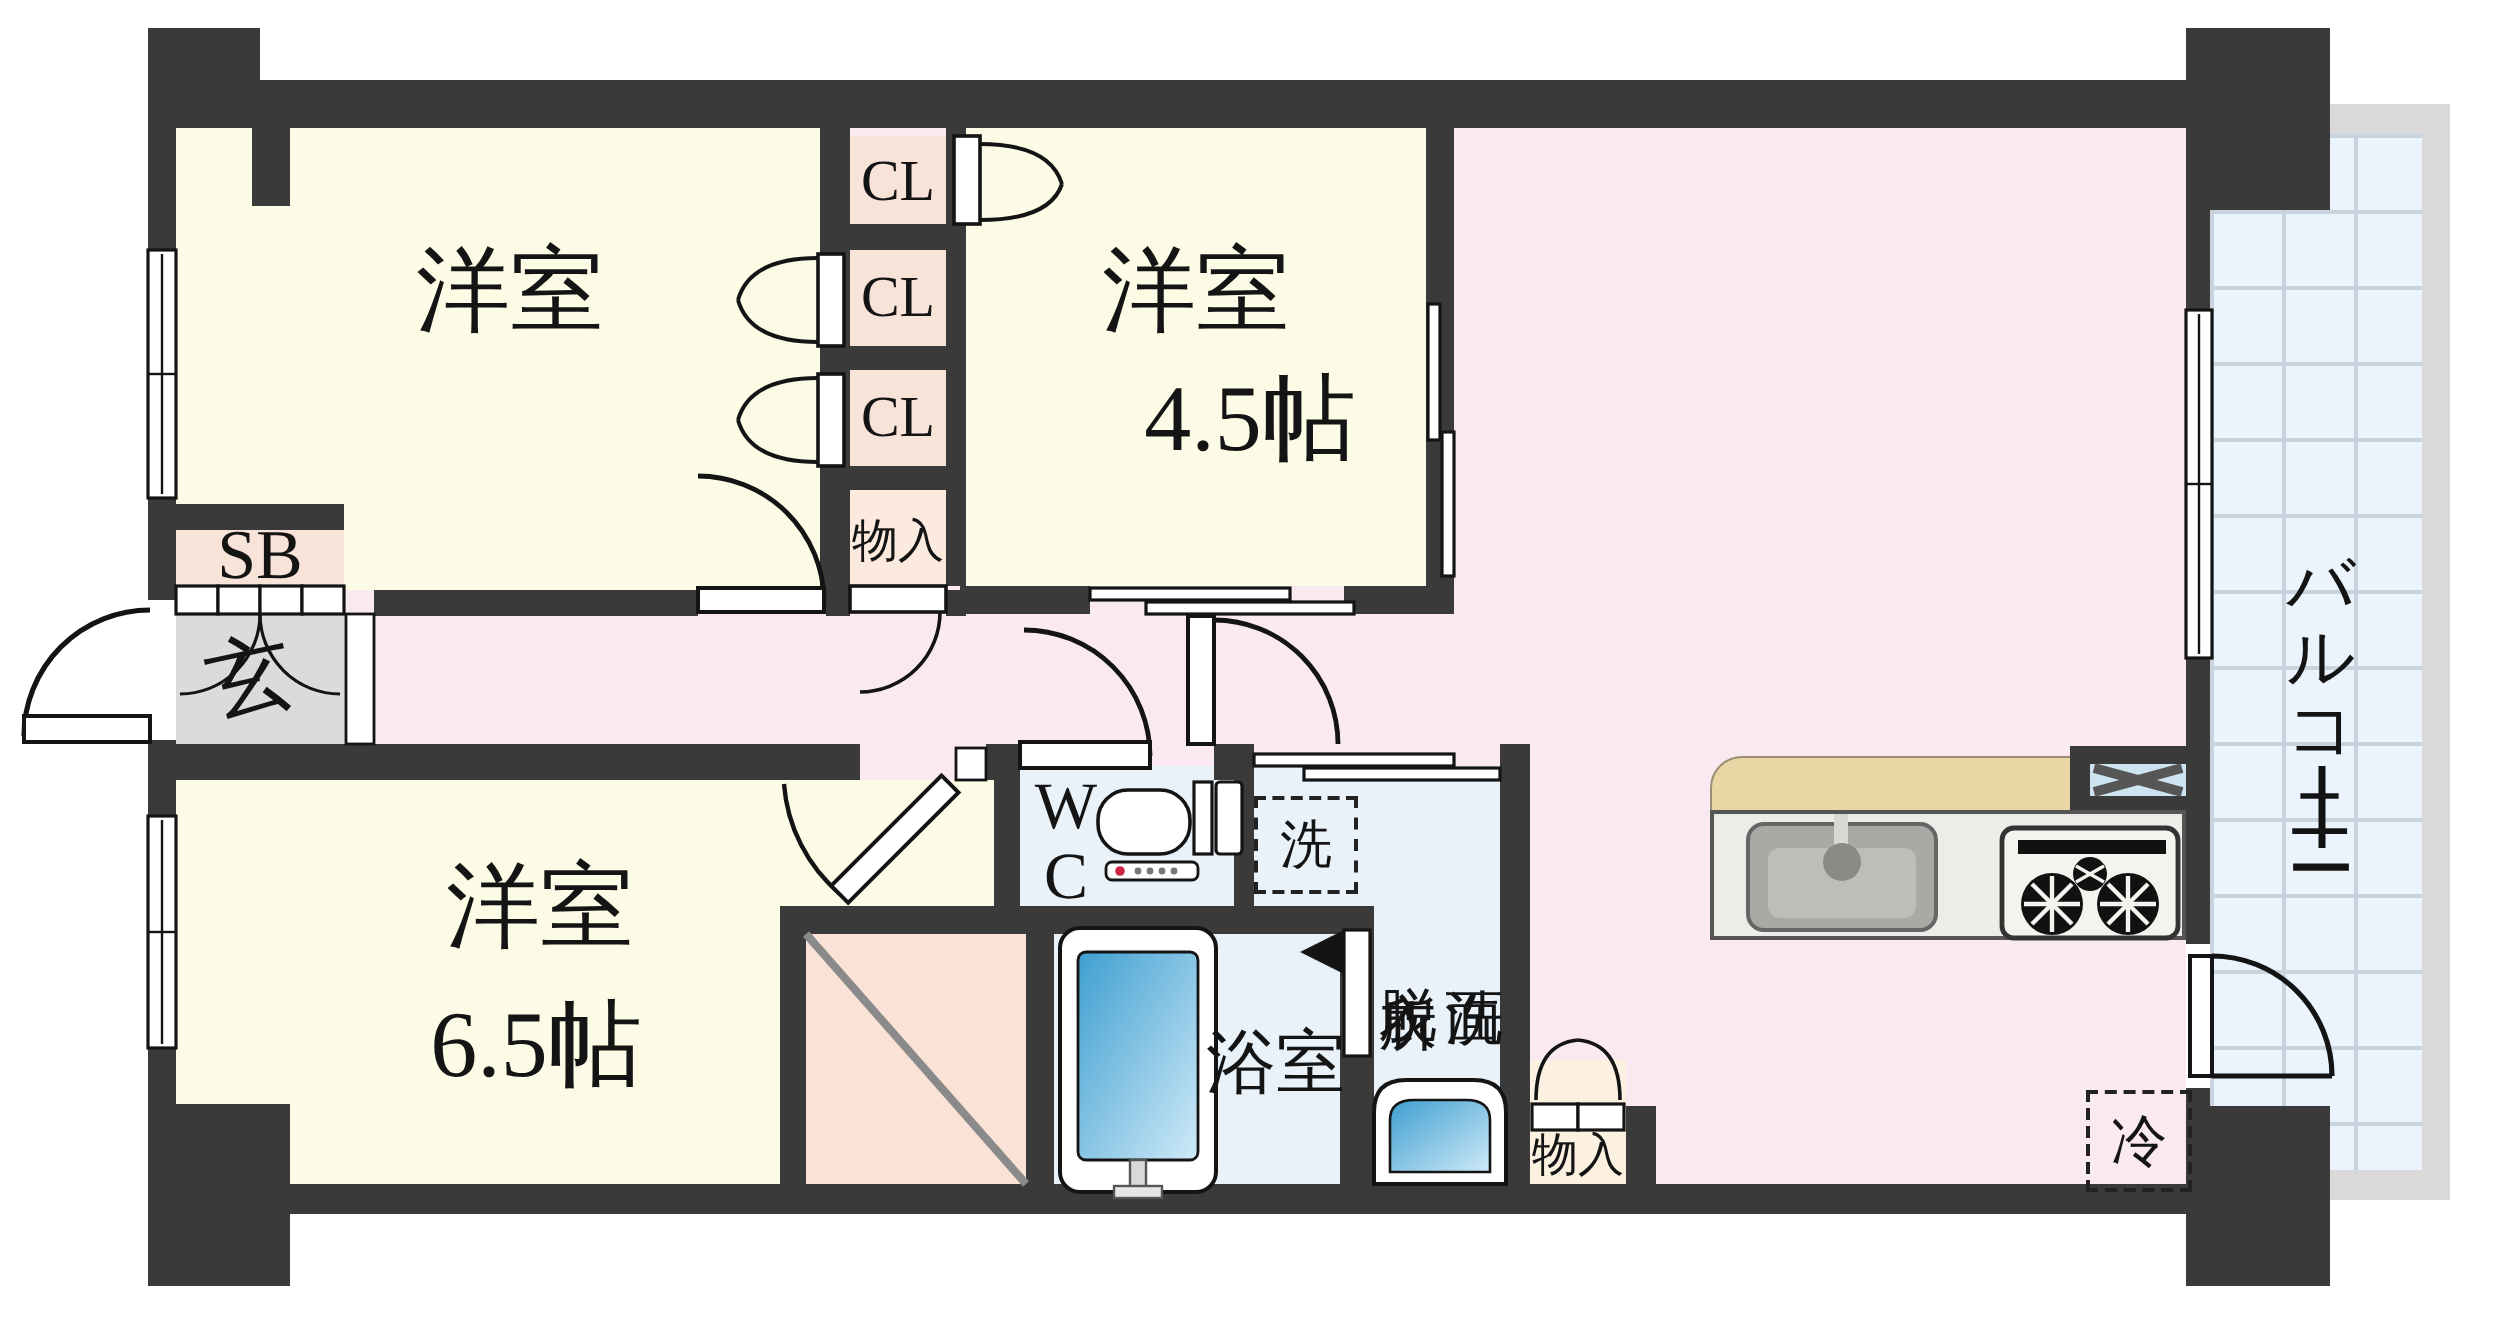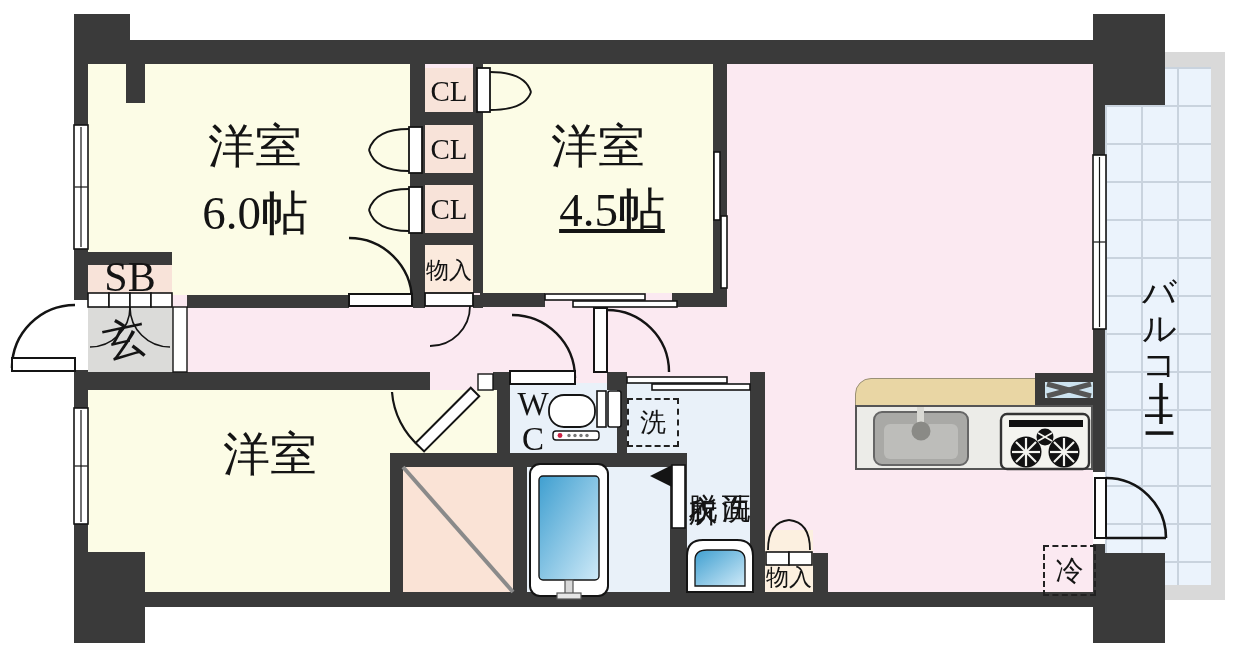--- a/index.html
+++ b/index.html
@@ -267,36 +267,37 @@
       <rect x="1093" y="472" width="12" height="72" fill="#ffffff"></rect>
       <path d="M 1106 478 A 60 60 0 0 1 1166 538" fill="none" stroke="#141414" stroke-width="2.6"></path>
       <line x1="1106" y1="538" x2="1166" y2="538" stroke="#141414" stroke-width="2.6"></line>
       <rect x="1095" y="478" width="11" height="60" fill="#ffffff" stroke="#141414" stroke-width="2"></rect>
     </g>
 
     <line x1="1161" y1="383" x2="1161" y2="424" stroke="#111" stroke-width="3.5"></line>
   </svg>
 
   <div class="lbl" style="left:145px;top:116px;width:220px;height:60px;font-size:47px;">洋室</div>
-  <div class="lbl" style="left:140px;top:183px;width:230px;height:60px;font-size:47px;">6.0帖</div>
 
   <div class="lbl" style="left:488px;top:116px;width:220px;height:60px;font-size:47px;">洋室</div>
-  <div class="lbl" style="left:499px;top:180px;width:226px;height:60px;font-size:47px;text-decoration:underline;">4.5帖</div>
+  <div class="lbl" style="left:512px;top:180px;width:226px;height:60px;font-size:47px;">4.5帖</div>
 
 
   <div class="lbl" style="left:160px;top:423px;width:220px;height:62px;font-size:47px;">洋室</div>
+  <div class="lbl" style="left:153px;top:492px;width:230px;height:62px;font-size:47px;">6.5帖</div>
 
 
   <div class="lbl" style="left:514px;top:385px;width:38px;height:74px;font-size:33px;word-break:break-all;line-height:1.05;">WC</div>
 
+  <div class="lbl" style="left:598px;top:510px;width:80px;height:42px;font-size:35px;">浴室</div>
 
   <div class="lbl vert" style="left:686px;top:421px;width:34px;height:104px;font-size:29px;">脱衣所</div>
   <div class="lbl vert" style="left:719px;top:437px;width:34px;height:72px;font-size:29px;">洗面</div>
 
-  <div class="lbl" style="left:92px;top:261px;width:76px;height:32px;font-size:42px;">SB</div>
+  <div class="lbl" style="left:92px;top:261px;width:76px;height:32px;font-size:35px;">SB</div>
   <div class="lbl" style="left:98px;top:312px;width:54px;height:54px;font-size:43px;transform:rotate(-12deg);">玄</div>
 
   <div class="lbl" style="left:425px;top:70px;width:48px;height:42px;font-size:29px;">CL</div>
   <div class="lbl" style="left:425px;top:127px;width:48px;height:44px;font-size:29px;">CL</div>
   <div class="lbl" style="left:425px;top:187px;width:48px;height:44px;font-size:29px;">CL</div>
   <div class="lbl" style="left:424px;top:250px;width:50px;height:40px;font-size:23px;">物入</div>
 
   <div class="lbl" style="left:763px;top:563px;width:52px;height:28px;font-size:23px;">物入</div>
 
   <div class="dashedbox" style="left:627px;top:398px;width:48px;height:45px;font-size:26px;">

